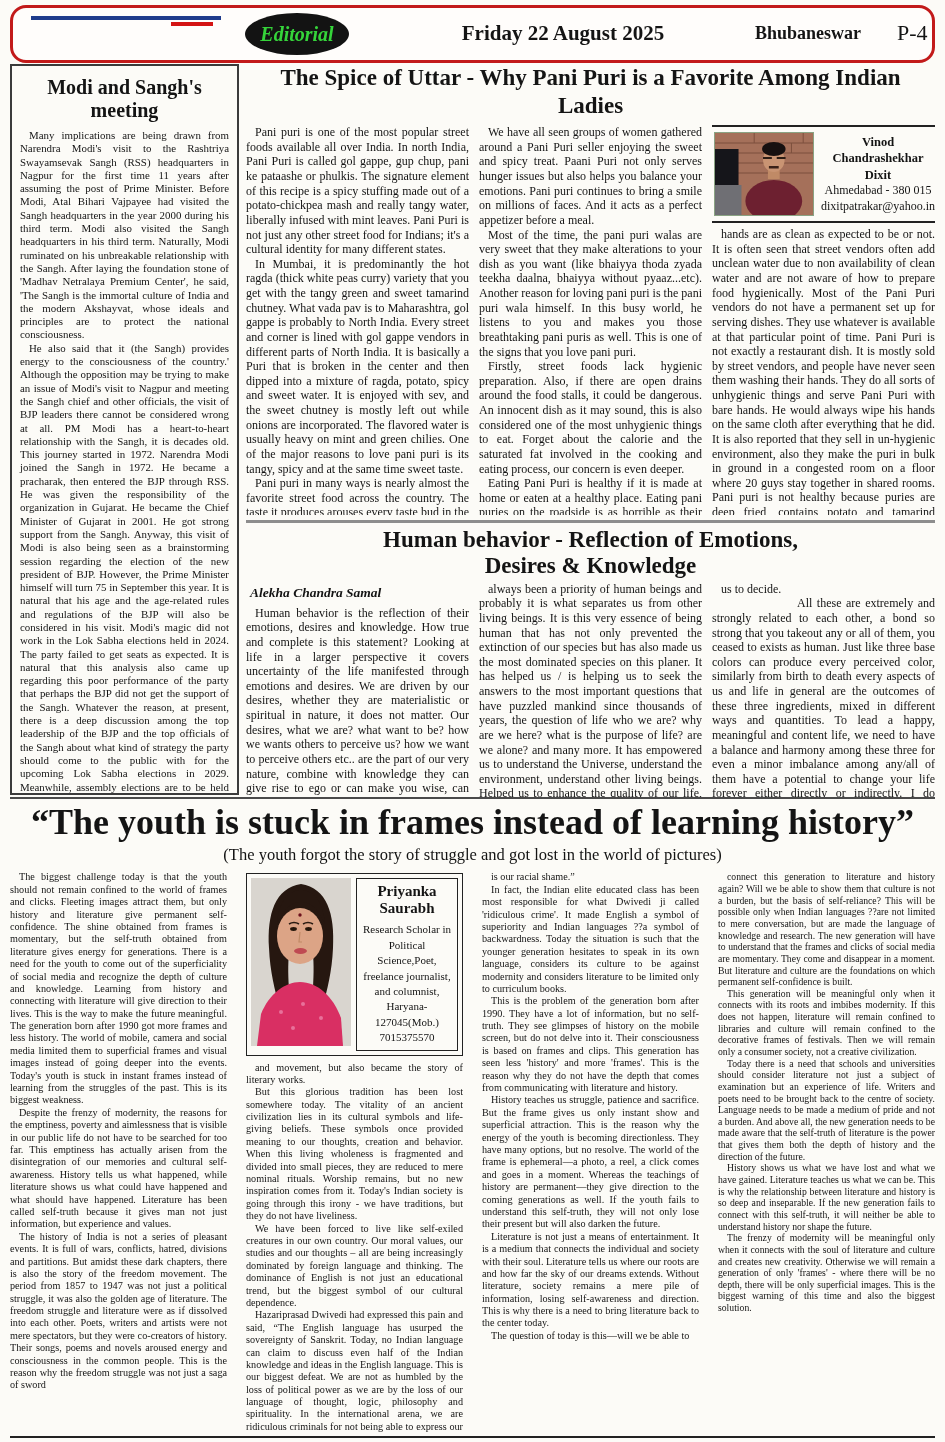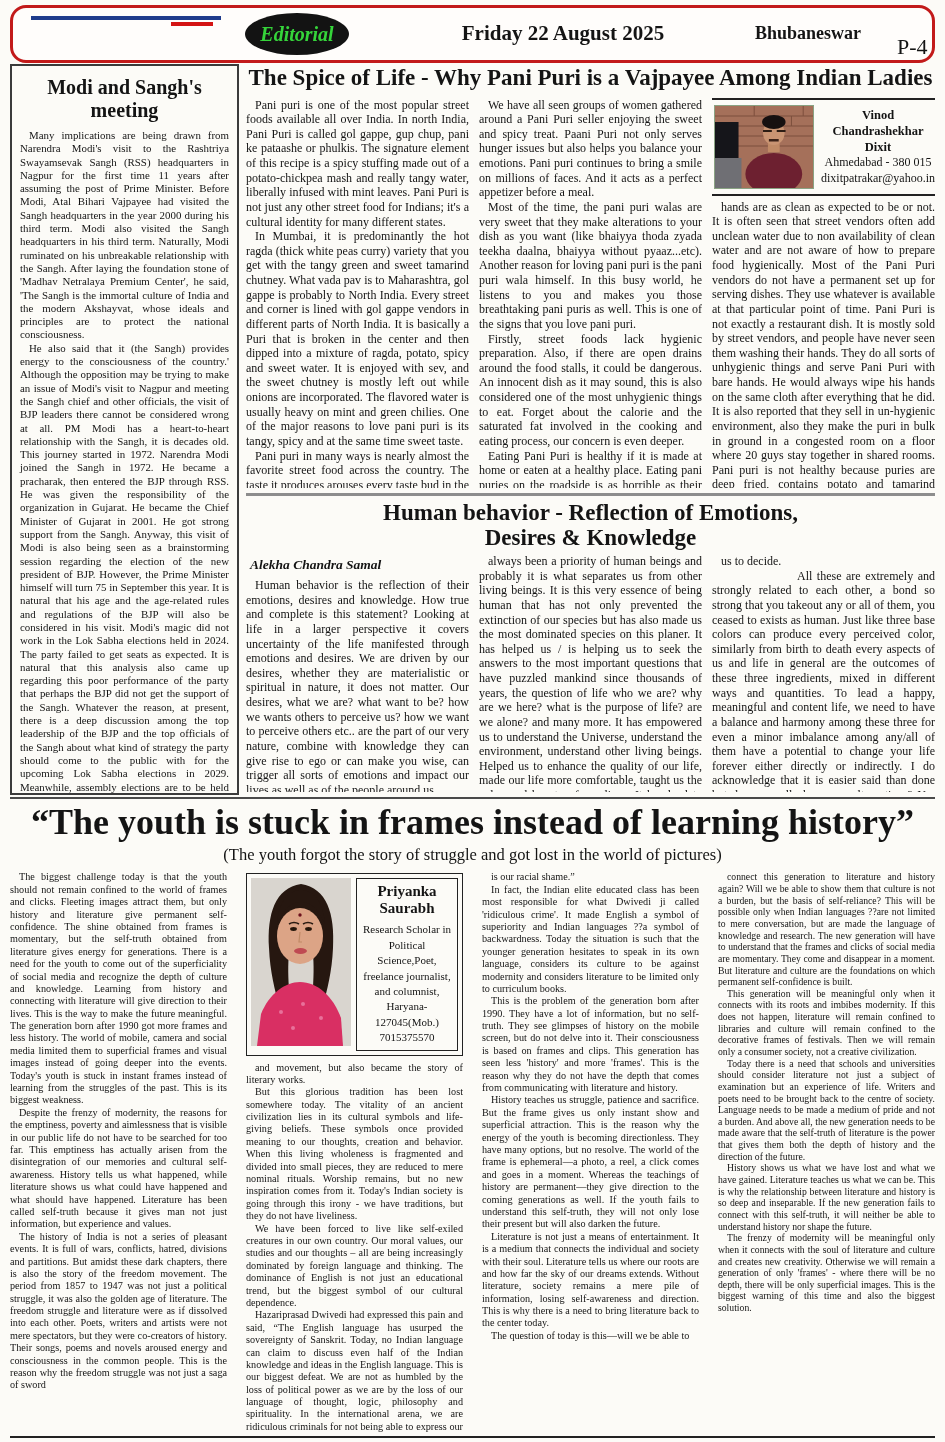--- a/index.html
+++ b/index.html
@@ -12,21 +12,21 @@
   .logo-row{display:flex;align-items:baseline;gap:2px;}
   .quill{width:17px;height:26px;align-self:center;}
   .logo-orissa{color:#d41414;font-style:italic;font-weight:bold;font-size:25px;}
   .logo-today{color:#000;font-weight:bold;font-size:25px;font-family:"Liberation Sans",sans-serif;letter-spacing:-0.5px;}
   .logo-bar{margin-top:2px;height:4px;background:#1f3c8c;width:190px;position:relative;}
   .logo-bar-red{position:absolute;right:8px;bottom:-6px;width:42px;height:4px;background:#d41414;}
   .badge{position:absolute;left:232px;top:5px;width:104px;height:42px;background:#131313;border-radius:50%;
          color:#35d43a;font-style:italic;font-weight:bold;font-size:20px;text-align:center;line-height:42px;}
   .date{position:absolute;left:415px;top:13px;width:270px;text-align:center;font-weight:bold;font-size:21px;}
   .city{position:absolute;left:742px;top:15px;font-weight:bold;font-size:18px;}
-  .pageno{position:absolute;left:884px;top:12px;font-size:22px;margin-top:14px;}
+  .pageno{position:absolute;left:884px;top:12px;font-size:22px;}
   
   .para{margin:0;text-align:justify;text-indent:9px;}
   .big-indent{text-indent:85px;}
   
   .modi-box{position:absolute;left:10px;top:64px;width:229px;height:731px;border:2px solid #3b3b3b;
             box-sizing:border-box;padding:8px 8px;overflow:hidden;background:#fcfbf7;}
   .modi-title{margin:2px 0 7px;text-align:center;font-size:20px;font-weight:bold;}
   .modi-text .para{font-size:10.9px;line-height:1.22;}
   
   .right-area{position:absolute;left:246px;top:64px;width:689px;height:733px;overflow:hidden;}
@@ -84,21 +84,21 @@
   <div class="modi-box">
     <h2 class="modi-title">Modi and Sangh's meeting</h2>
     <div class="modi-text">
         <p class="para">Many implications are being drawn from Narendra Modi's visit to the Rashtriya Swayamsevak Sangh (RSS) headquarters in Nagpur for the first time 11 years after assuming the post of Prime Minister. Before Modi, Atal Bihari Vajpayee had visited the Sangh headquarters in the year 2000 during his third term. Modi also visited the Sangh headquarters in his third term. Naturally, Modi ruminated on his unbreakable relationship with the Sangh. After laying the foundation stone of 'Madhav Netralaya Premium Center', he said, 'The Sangh is the immortal culture of India and the modern Akshayvat, whose ideals and principles are to protect the national consciousness.</p>
         <p class="para">He also said that it (the Sangh) provides energy to the consciousness of the country.' Although the opposition may be trying to make an issue of Modi's visit to Nagpur and meeting the Sangh chief and other officials, the visit of BJP leaders there cannot be considered wrong at all. PM Modi has a heart-to-heart relationship with the Sangh, it is decades old. This journey started in 1972. Narendra Modi joined the Sangh in 1972. He became a pracharak, then entered the BJP through RSS. He was given the responsibility of the organization in Gujarat. He became the Chief Minister of Gujarat in 2001. He got strong support from the Sangh. Anyway, this visit of Modi is also being seen as a brainstorming session regarding the election of the new president of BJP. However, the Prime Minister himself will turn 75 in September this year. It is natural that his age and the age-related rules and regulations of the BJP will also be considered in his visit. Modi's magic did not work in the Lok Sabha elections held in 2024. The party failed to get seats as expected. It is natural that this analysis also came up regarding this poor performance of the party that perhaps the BJP did not get the support of the Sangh. Whatever the reason, at present, there is a deep discussion among the top leadership of the BJP and the top officials of the Sangh about what kind of strategy the party should come to the public with for the upcoming Lok Sabha elections in 2029. Meanwhile, assembly elections are to be held in Uttar Pradesh in 2027. It is clear that the performance of the party in this state will be considered as a guarantee of lotus blooming in 2029. Hence, the meeting between Modi and the Sangh has many meanings.</p>
       </div>
   </div>
 
   <div class="right-area">
 
-    <h1 class="pani-head">The Spice of Life - Why Pani Puri is a Vajpayee Among Indian Ladies</h1>
+    <h1 class="pani-head">The Spice of Uttar - Why Pani Puri is a Favorite Among Indian Ladies</h1>
 
     <div class="cols pani-cols">
       <div class="col">
           <p class="para">Pani puri is one of the most popular street foods available all over India. In north India, Pani Puri is called gol gappe, gup chup, pani ke pataashe or phulkis. The signature element of this recipe is a spicy stuffing made out of a potato-chickpea mash and really tangy water, liberally infused with mint leaves. Pani Puri is not just any other street food for Indians; it's a cultural identity for many different states.</p>
           <p class="para">In Mumbai, it is predominantly the hot ragda (thick white peas curry) variety that you get with the tangy green and sweet tamarind chutney. What vada pav is to Maharashtra, gol gappe is probably to North India. Every street and corner is lined with gol gappe vendors in different parts of North India. It is basically a Puri that is broken in the center and then dipped into a mixture of ragda, potato, spicy and sweet water. It is enjoyed with sev, and the sweet chutney is mostly left out while onions are incorporated. The flavored water is usually heavy on mint and green chilies. One of the major reasons to love pani puri is its tangy, spicy and at the same time sweet taste.</p>
           <p class="para">Pani puri in many ways is nearly almost the favorite street food across the country. The taste it produces arouses every taste bud in the mouth. In India, one can find a stall at a stone's throw distance and so the problem of supremely hungry people like us is solved by walking just few steps to the stall.</p>
         </div>
       <div class="col">
           <p class="para">We have all seen groups of women gathered around a Pani Puri seller enjoying the sweet and spicy treat. Paani Puri not only serves hunger issues but also helps you balance your emotions. Pani puri continues to bring a smile on millions of faces. And it acts as a perfect appetizer before a meal.</p>
           <p class="para">Most of the time, the pani puri walas are very sweet that they make alterations to your dish as you want (like bhaiyya thoda zyada teekha daalna, bhaiyya without pyaaz...etc). Another reason for loving pani puri is the pani puri wala himself. In this busy world, he listens to you and makes you those breathtaking pani puris as well. This is one of the signs that you love pani puri.</p>

